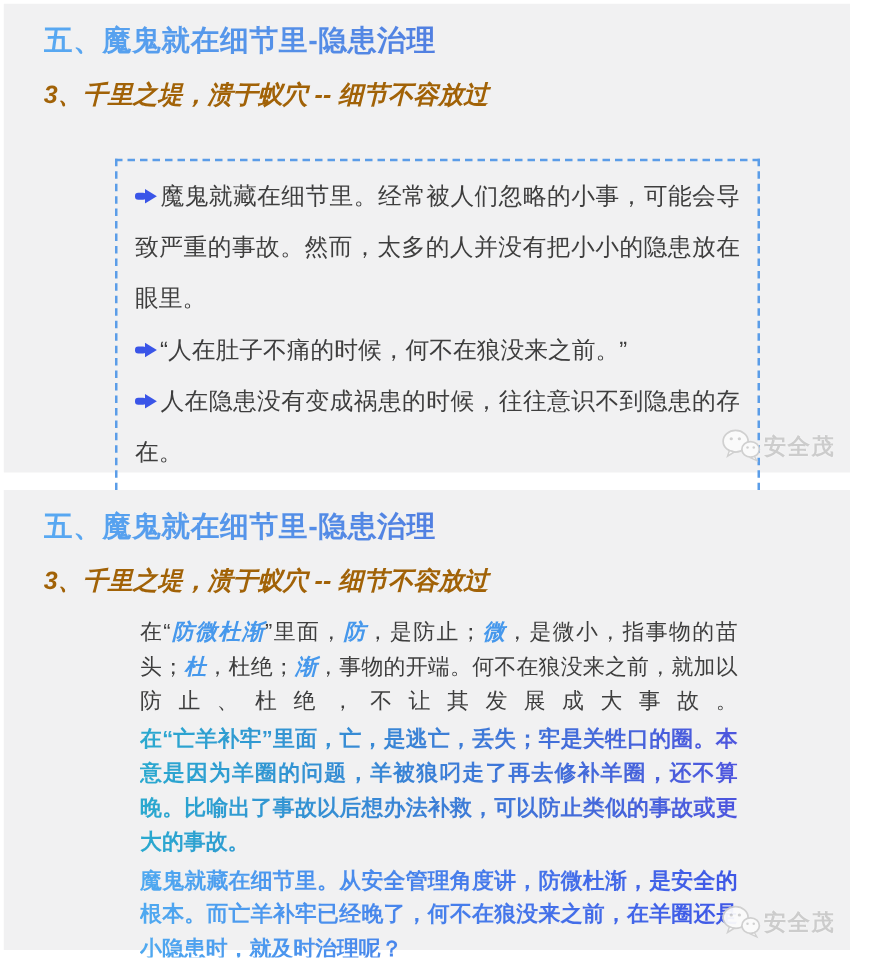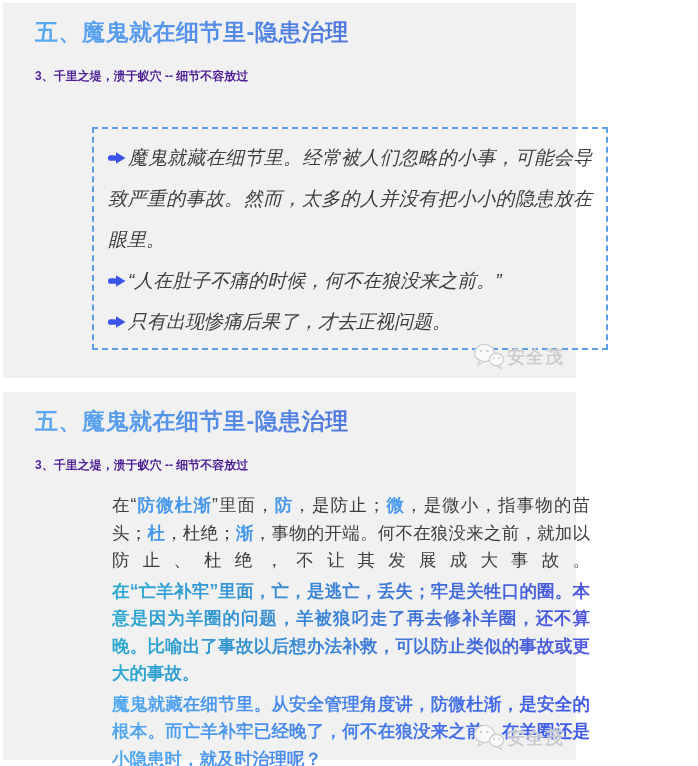--- a/index.html
+++ b/index.html
@@ -3,36 +3,37 @@
 <meta charset="utf-8">
 <style>
   * { margin:0; padding:0; box-sizing:border-box; }
   html,body { background:#ffffff; }
   body {
     width:698px; height:766px;
     font-family:"Liberation Sans","DejaVu Sans",sans-serif;
     position:relative; overflow:hidden;
   }
   .slide {
-    position:absolute; left:3px; width:573px;
+    position:absolute; left:3px; width:677px;
     background:#f1f1f2;
   }
   .slide-1 { top:3px; height:375px; }
   .slide-2 { top:392px; height:368px; }
 
   .slide-title {
     margin:13px 0 0 32px;
     font-size:23px; line-height:32px; font-weight:bold;
     letter-spacing:0.5px;
     color:#4f7fe0;
   }
   .slide-subtitle {
     margin:13px 0 0 32px;
-    font-size:12px; line-height:30px; font-weight:bold;
-    color:#4c1d95;
+    font-size:20px; line-height:30px; font-weight:bold;
+    color:#a16207;
+    font-style:italic;
   }
 
   
   .grad-title { color:#4f7fe0; }
   .grad-teal  { color:#3a8fd2; }
   .grad-blue  { color:#477ee8; }
   @supports ((-webkit-background-clip:text) or (background-clip:text)) {
     .grad-title, .grad-teal, .grad-blue {
       -webkit-background-clip:text; background-clip:text;
       color:transparent;
@@ -41,21 +42,20 @@
     .grad-teal  { background-image:linear-gradient(90deg,#2aa9cf 0%,#4d55de 100%); }
     .grad-blue  { background-image:linear-gradient(90deg,#4fa9f0 0%,#3f57e6 100%); }
   }
 
   .quote-box {
     margin:36px 0 0 89px;
     width:516px;
     border:2px dashed #5b9de8;
     padding:8px 14px 6px 14px;
     background:transparent;
-    font-style:italic;
   }
   .bullet {
     font-size:19px; line-height:41px; color:#3e3e3e;
     text-align:justify;
   }
   .arrow-ico {
     display:inline-block; width:20px; height:12px;
     vertical-align:baseline; position:relative; top:0;
   }
   .arrow-ico svg { display:block; }
@@ -65,21 +65,21 @@
     width:478px;
   }
   .para {
     font-size:17.5px; line-height:27.5px;
     text-align:justify;
     margin-bottom:3px;
   }
   .para-plain { color:#3e3e3e; font-weight:normal; }
   .justify-last { text-align-last:justify; }
   .para-bold { font-weight:bold; }
-  .hl { color:#4698ec; font-weight:bold; }
+  .hl { color:#4698ec; font-weight:bold;font-style:italic; }
 
   .watermark {
     position:absolute; right:12px;
     display:flex; align-items:center; gap:2px;
     opacity:0.95;
   }
   .wm-1 { bottom:8px; }
   .wm-2 { bottom:9px; }
   .wm-text {
     font-size:18px; color:#cbcbcb; font-weight:bold;
@@ -97,20 +97,24 @@
 
   <div class="quote-box">
     <p class="bullet"><span class="arrow-ico"><svg width="20" height="12" viewBox="0 0 20 12">
             <rect x="0" y="3.2" width="9" height="5.6" rx="2.6" fill="#3a55e8"></rect>
             <polygon points="8,0.2 17.5,6 8,11.8" fill="#3a55e8"></polygon>
           </svg></span><span>魔鬼就藏在细节里。经常被人们忽略的小事，可能会导致严重的事故。然而，太多的人并没有把小小的隐患放在眼里。</span></p>
     <p class="bullet"><span class="arrow-ico"><svg width="20" height="12" viewBox="0 0 20 12">
             <rect x="0" y="3.2" width="9" height="5.6" rx="2.6" fill="#3a55e8"></rect>
             <polygon points="8,0.2 17.5,6 8,11.8" fill="#3a55e8"></polygon>
           </svg></span><span>“人在肚子不痛的时候，何不在狼没来之前。”</span></p>
+    <p class="bullet"><span class="arrow-ico"><svg width="20" height="12" viewBox="0 0 20 12">
+            <rect x="0" y="3.2" width="9" height="5.6" rx="2.6" fill="#3a55e8"></rect>
+            <polygon points="8,0.2 17.5,6 8,11.8" fill="#3a55e8"></polygon>
+          </svg></span><span>人在隐患没有变成祸患的时候，往往意识不到隐患的存在。</span></p>
     <p class="bullet"><span class="arrow-ico"><svg width="20" height="12" viewBox="0 0 20 12">
             <rect x="0" y="3.2" width="9" height="5.6" rx="2.6" fill="#3a55e8"></rect>
             <polygon points="8,0.2 17.5,6 8,11.8" fill="#3a55e8"></polygon>
           </svg></span><span>只有出现惨痛后果了，才去正视问题。</span></p>
   </div>
 
   <div class="watermark wm-1">
     <span class="wm-icon">
       <svg width="32" height="27" viewBox="0 0 32 27">
         <ellipse cx="11.5" cy="10" rx="10" ry="8.6" fill="#fbfbfb" stroke="#cfcfcf" stroke-width="1.4"></ellipse>

